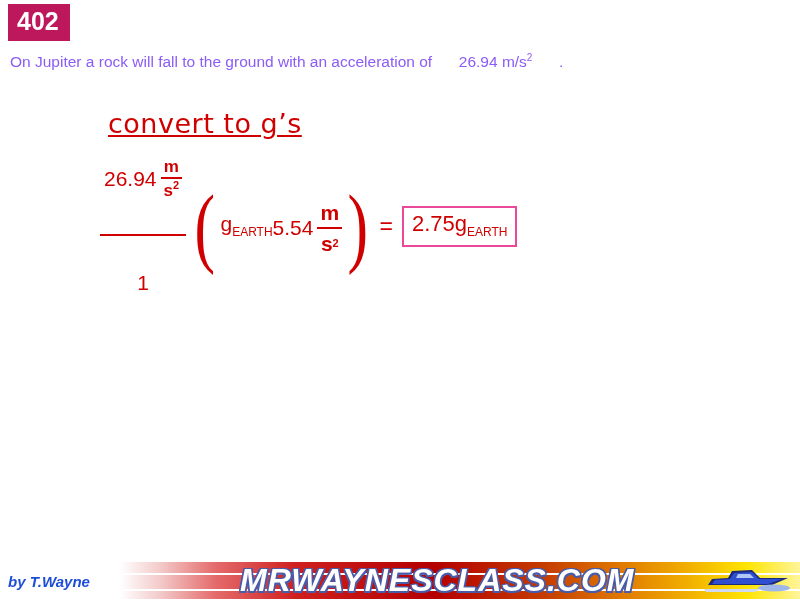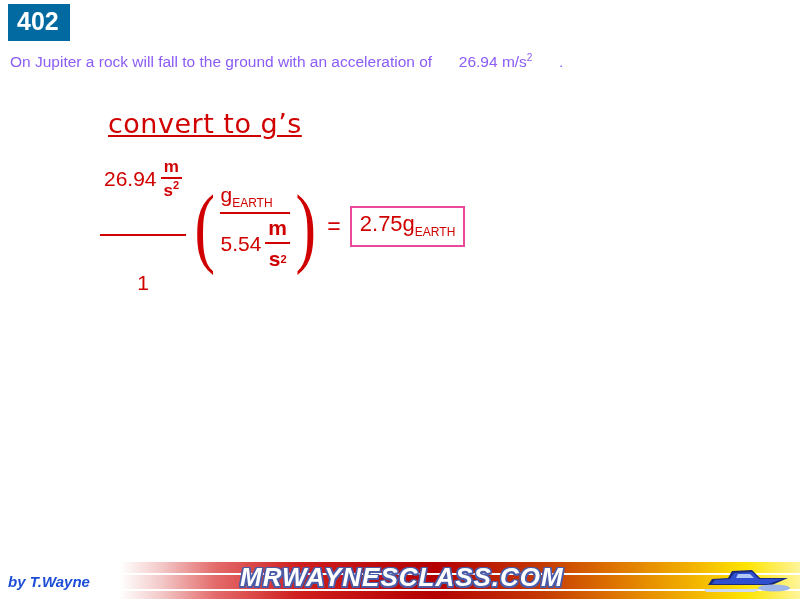--- a/index.html
+++ b/index.html
@@ -13,21 +13,21 @@
     font-family: "Liberation Sans", sans-serif;
     overflow: hidden;
     position: relative;
   }
 
   
   .badge {
     position: absolute;
     left: 8px;
     top: 4px;
-    background: #0369a1;
+    background: #be185d;
     color: #ffffff;
     font-weight: bold;
     font-size: 25px;
     line-height: 1;
     padding: 5px 11px 7px 9px;
     letter-spacing: 0px;
   }
 
   
   .question {
@@ -141,22 +141,22 @@
   .paren {
     font-size: 88px;
     line-height: 0.72;
     font-weight: 300;
     font-family: "Liberation Serif", serif;
     color: #d00000;
     transform: scaleX(0.7);
   }
   .inner-frac {
     display: inline-flex;
-    flex-direction: column;
-    align-items: flex-start;
+    flex-direction: row;
+    align-items: center;
     margin: 0 1px;
   }
   .inner-frac .num {
     font-size: 21px;
     padding-bottom: 2px;
   }
   .inner-frac .rule {
     width: 100%;
     border-top: 2px solid #d00000;
   }
@@ -219,21 +219,21 @@
       #ffe400 92%,
       #fff59a 100%);
   }
   .stripe.s1 { top: 6px; }
   .stripe.s2 { top: 19px; height: 14px;}
   .stripe.s3 { top: 35px; height: 8px;}
   .site {
     position: absolute;
     left: 240px;
     top: 6px;
-    font-size: 26px;
+    font-size: 32px;
     font-weight: bold;
     font-style: italic;
     color: #ffffff;
     letter-spacing: 1px;
     text-shadow:
       -1.5px 0 #4a5ba8, 1.5px 0 #4a5ba8,
       0 -1.5px #4a5ba8, 0 1.5px #4a5ba8,
       -1.5px -1.5px #4a5ba8, 1.5px 1.5px #4a5ba8,
       1.5px -1.5px #4a5ba8, -1.5px 1.5px #4a5ba8;
   }

